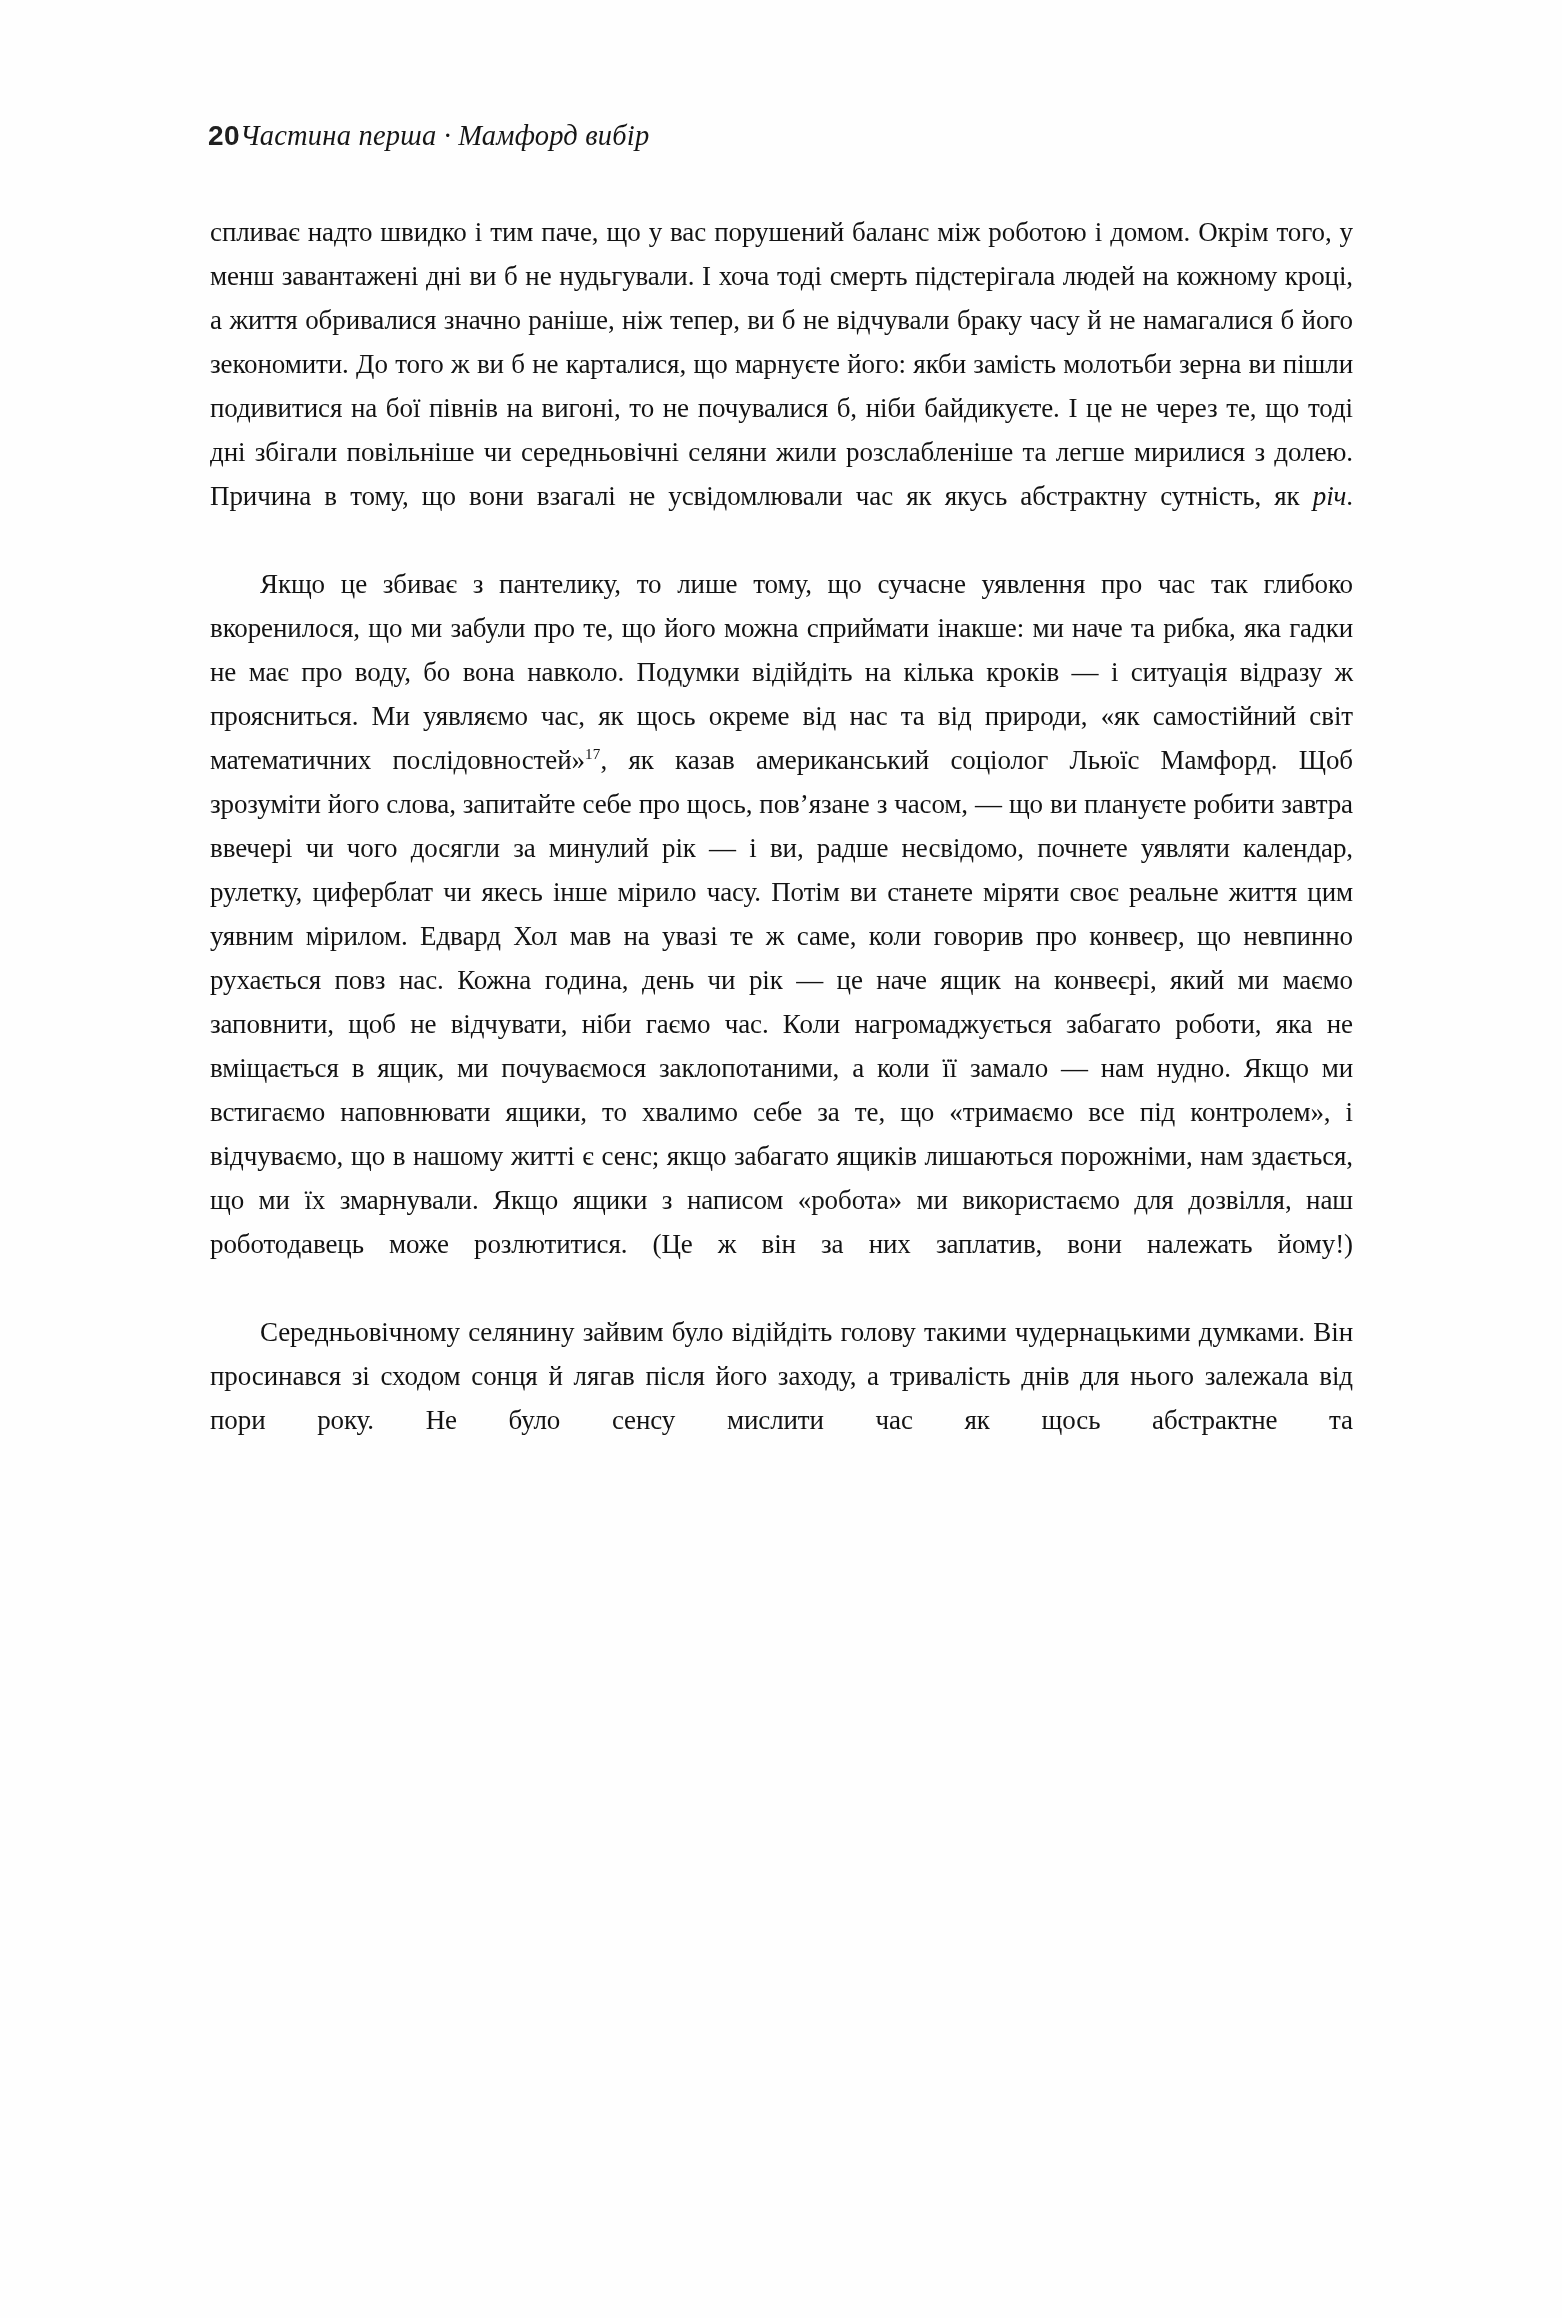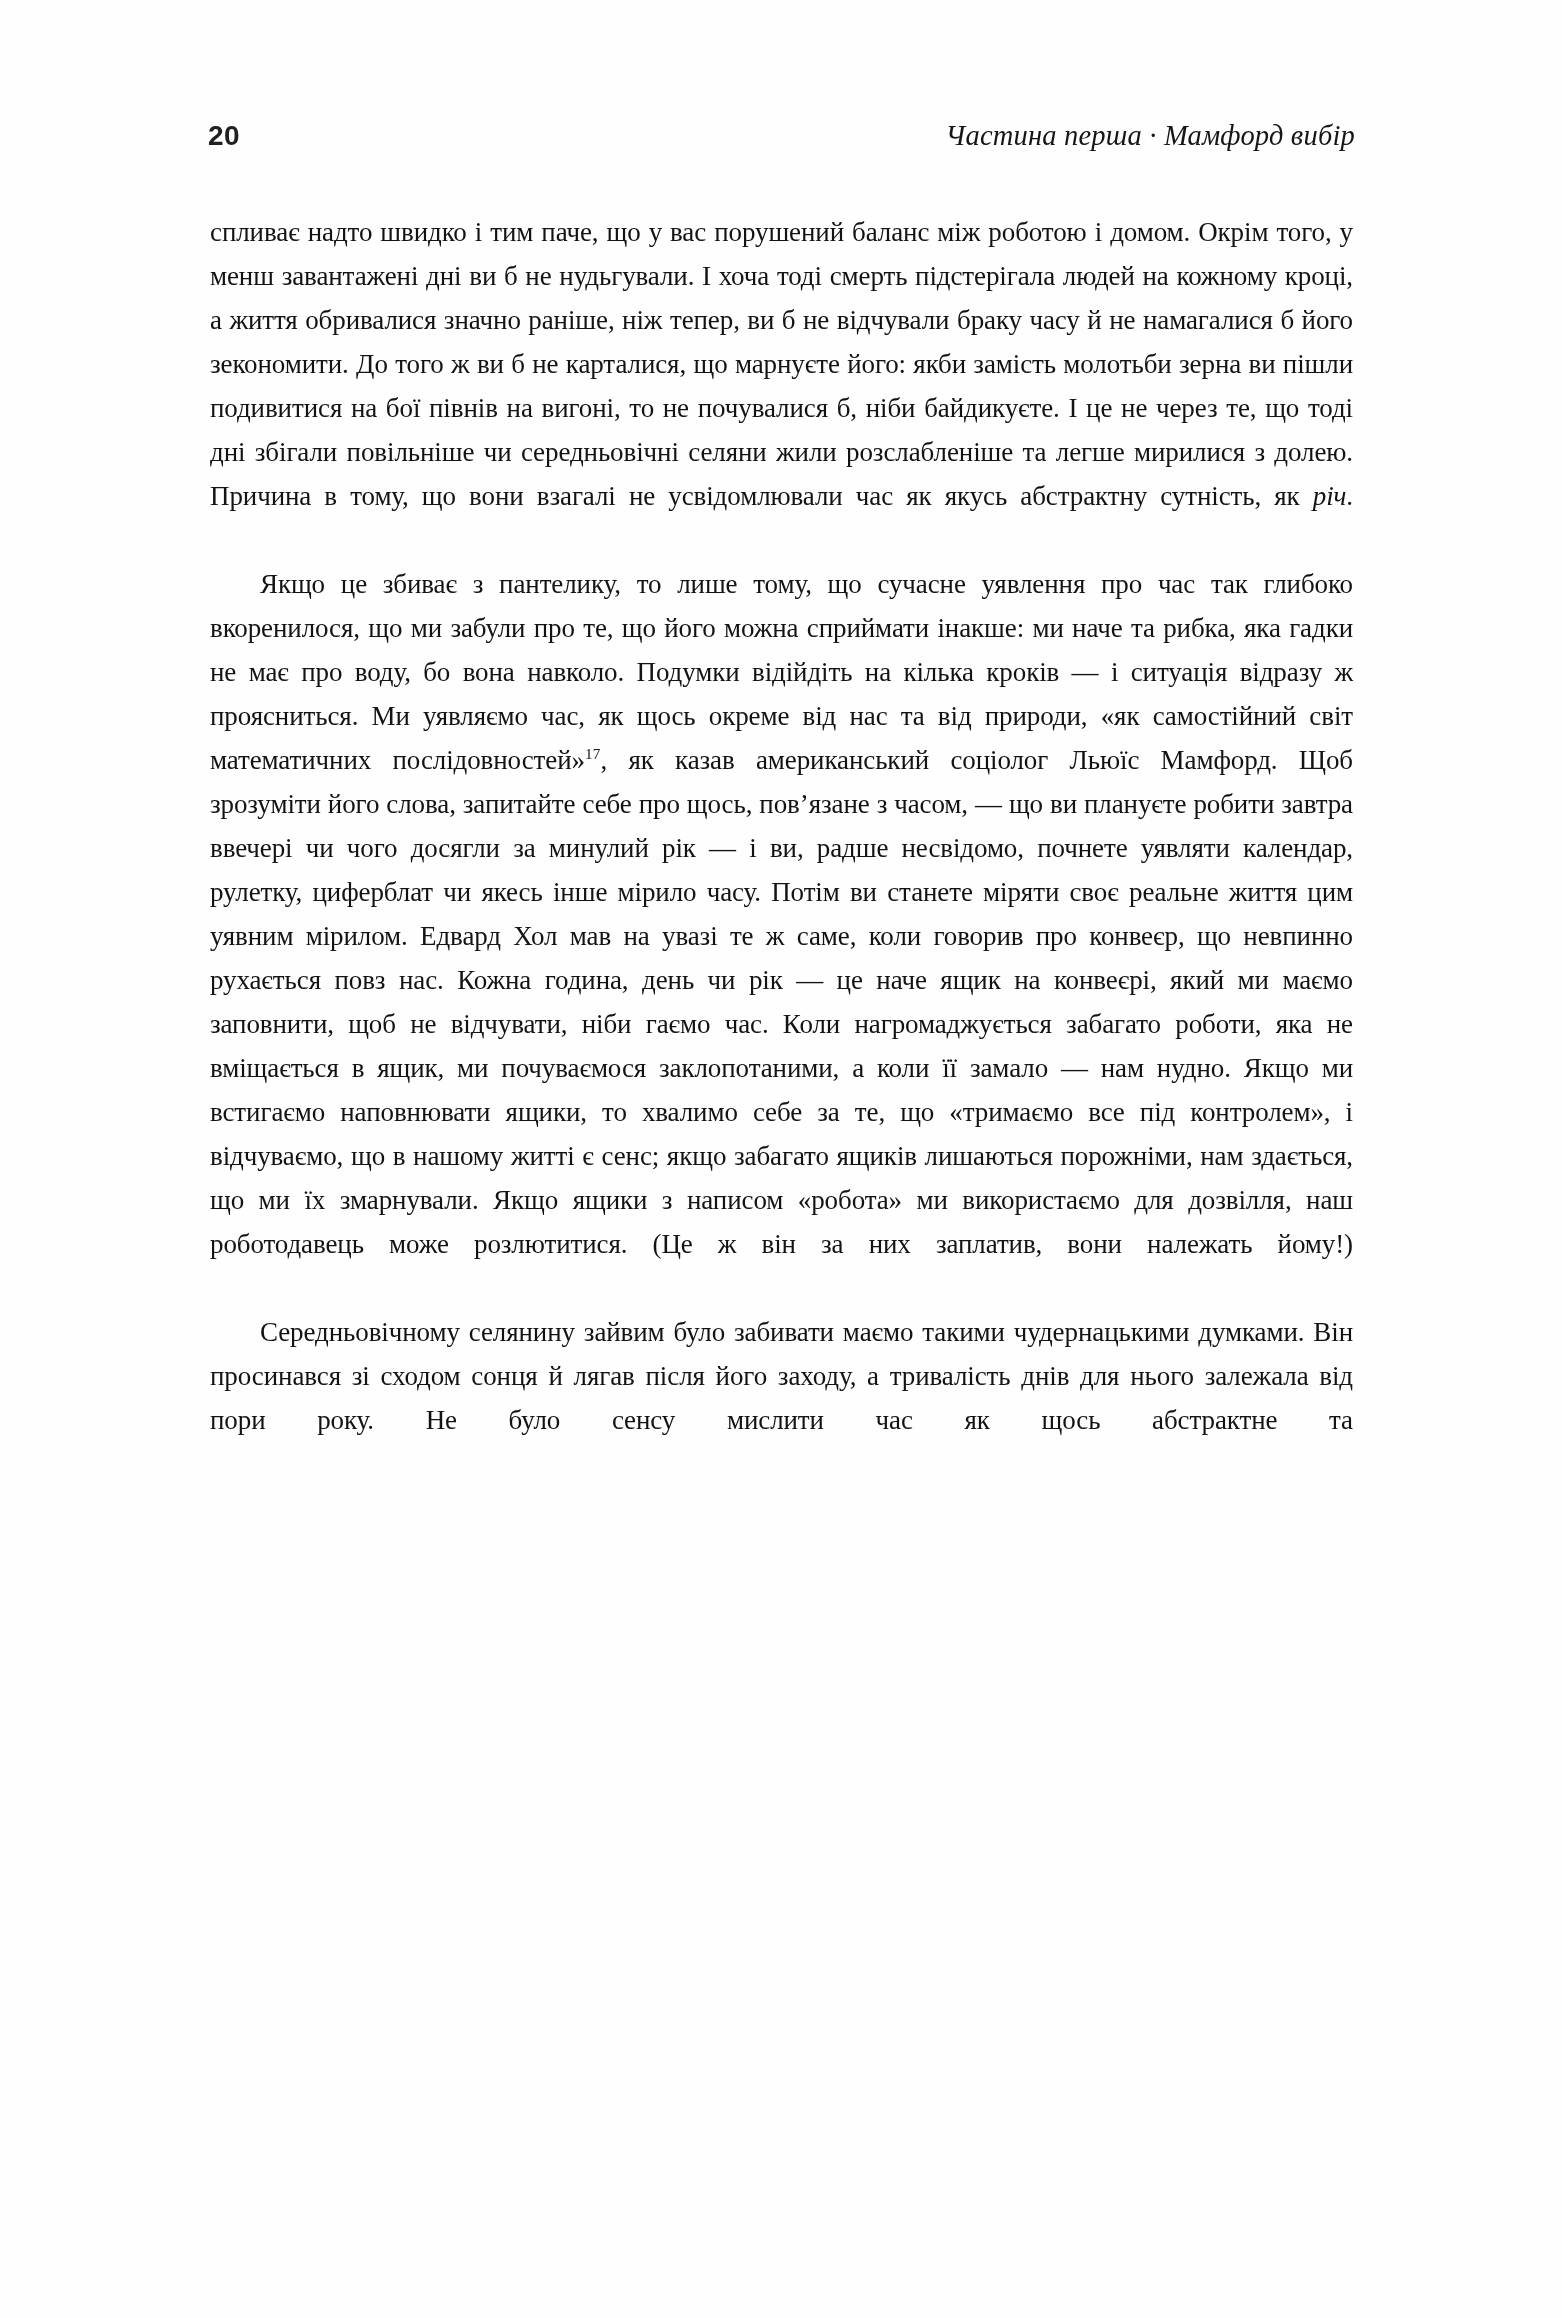--- a/index.html
+++ b/index.html
@@ -23,21 +23,20 @@
   }
   
   .running-head {
     position: absolute;
     top: 122px;
     left: 208px;
     right: 208px;
     height: 57px;
     display: flex;
     align-items: flex-start;
-    justify-content: space-between;
   }
   .folio {
     font-family: "Liberation Sans", "DejaVu Sans", sans-serif;
     font-size: 28px;
     font-weight: 600;
     letter-spacing: 0.4px;
     color: #202020;
     line-height: 1;
   }
   .head-title {
@@ -95,18 +94,18 @@
     <span class="folio">20</span>
     <span class="head-title">Частина перша · Мамфорд вибір</span>
   </div>
 
   <div class="text-block">
 
     <p class="para"><span>спливає надто швидко і тим паче, що у вас порушений баланс між роботою і домом. Окрім того, у менш завантажені дні ви б не нудьгували. І хоча тоді смерть підстерігала людей на кожному кроці, а життя обривалися значно раніше, ніж тепер, ви б не відчували браку часу й не намагалися б його зекономити. До того ж ви б не карталися, що марнуєте його: якби замість молотьби зерна ви пішли подивитися на бої півнів на вигоні, то не почувалися б, ніби байдикуєте. І це не через те, що тоді дні збігали повільніше чи середньовічні селяни жили розслабленіше та легше мирилися з долею. Причина в тому, що вони взагалі не усвідомлювали час як якусь абстрактну сутність, як </span><em>річ</em><span>.</span></p>
 
     <p class="para indent"><span>Якщо це збиває з пантелику, то лише тому, що сучасне уявлення про час так глибоко вкоренилося, що ми забули про те, що його можна сприймати інакше: ми наче та рибка, яка гадки не має про воду, бо вона навколо. Подумки відійдіть на кілька кроків — і ситуація відразу ж проясниться. Ми уявляємо час, як щось окреме від нас та від природи, «як самостійний світ математичних послідовностей»</span><sup class="fn">17</sup><span>, як казав американський соціолог Льюїс Мамфорд. Щоб зрозуміти його слова, запитайте себе про щось, пов’язане з часом, — що ви плануєте робити завтра ввечері чи чого досягли за минулий рік — і ви, радше несвідомо, почнете уявляти календар, рулетку, циферблат чи якесь інше мірило часу. Потім ви станете міряти своє реальне життя цим уявним мірилом. Едвард Хол мав на увазі те ж саме, коли говорив про конвеєр, що невпинно рухається повз нас. Кожна година, день чи рік — це наче ящик на конвеєрі, який ми маємо заповнити, щоб не відчувати, ніби гаємо час. Коли нагромаджується забагато роботи, яка не вміщається в ящик, ми почуваємося заклопотаними, а коли її замало — нам нудно. Якщо ми встигаємо наповнювати ящики, то хвалимо себе за те, що «тримаємо все під контролем», і відчуваємо, що в нашому житті є сенс; якщо забагато ящиків лишаються порожніми, нам здається, що ми їх змарнували. Якщо ящики з написом «робота» ми використаємо для дозвілля, наш роботодавець може розлютитися. (Це ж він за них заплатив, вони належать йому!)</span></p>
 
-    <p class="para indent">Середньовічному селянину зайвим було забивати маємо такими чудернацькими думками. Він просинався зі сходом сонця й лягав після його заходу, а тривалість днів для нього залежала від пори року. Не було сенсу мислити час як щось абстрактне та</p>
+    <p class="para indent">Середньовічному селянину зайвим було відійдіть голову такими чудернацькими думками. Він просинався зі сходом сонця й лягав після його заходу, а тривалість днів для нього залежала від пори року. Не було сенсу мислити час як щось абстрактне та</p>
 
   </div>
 
 </div>
 
 
 </body></html>

